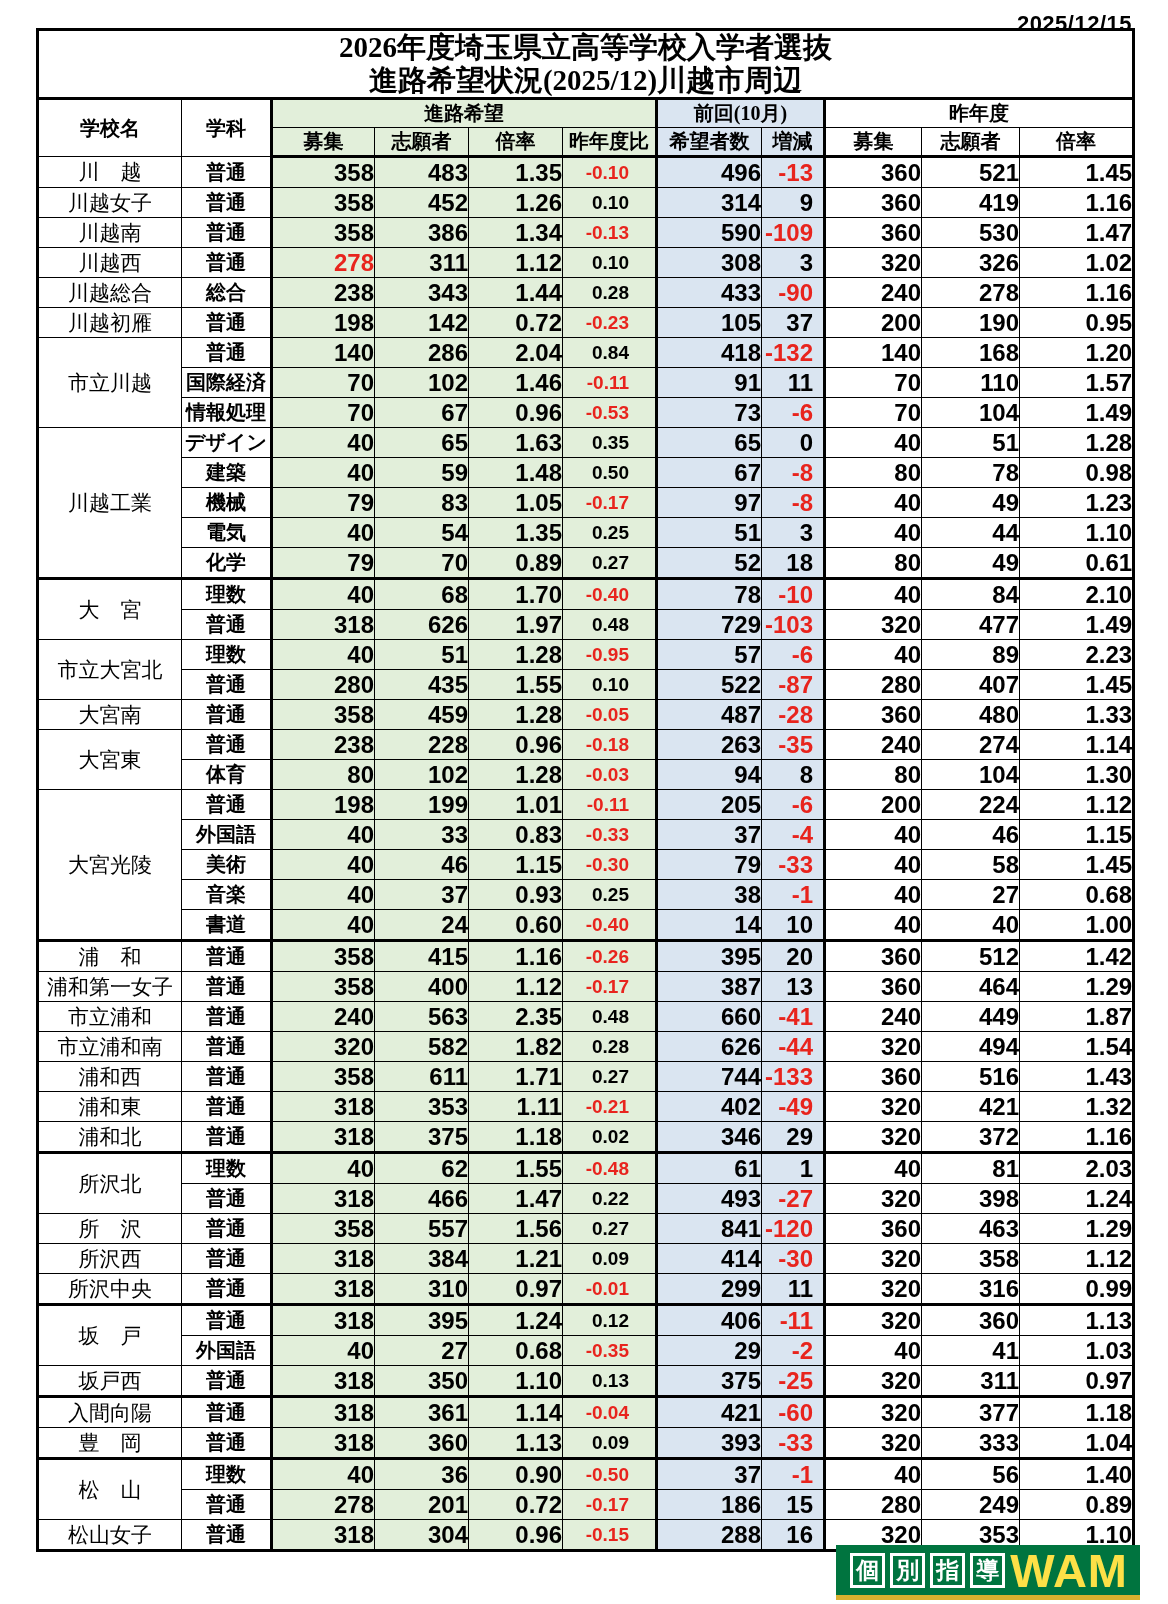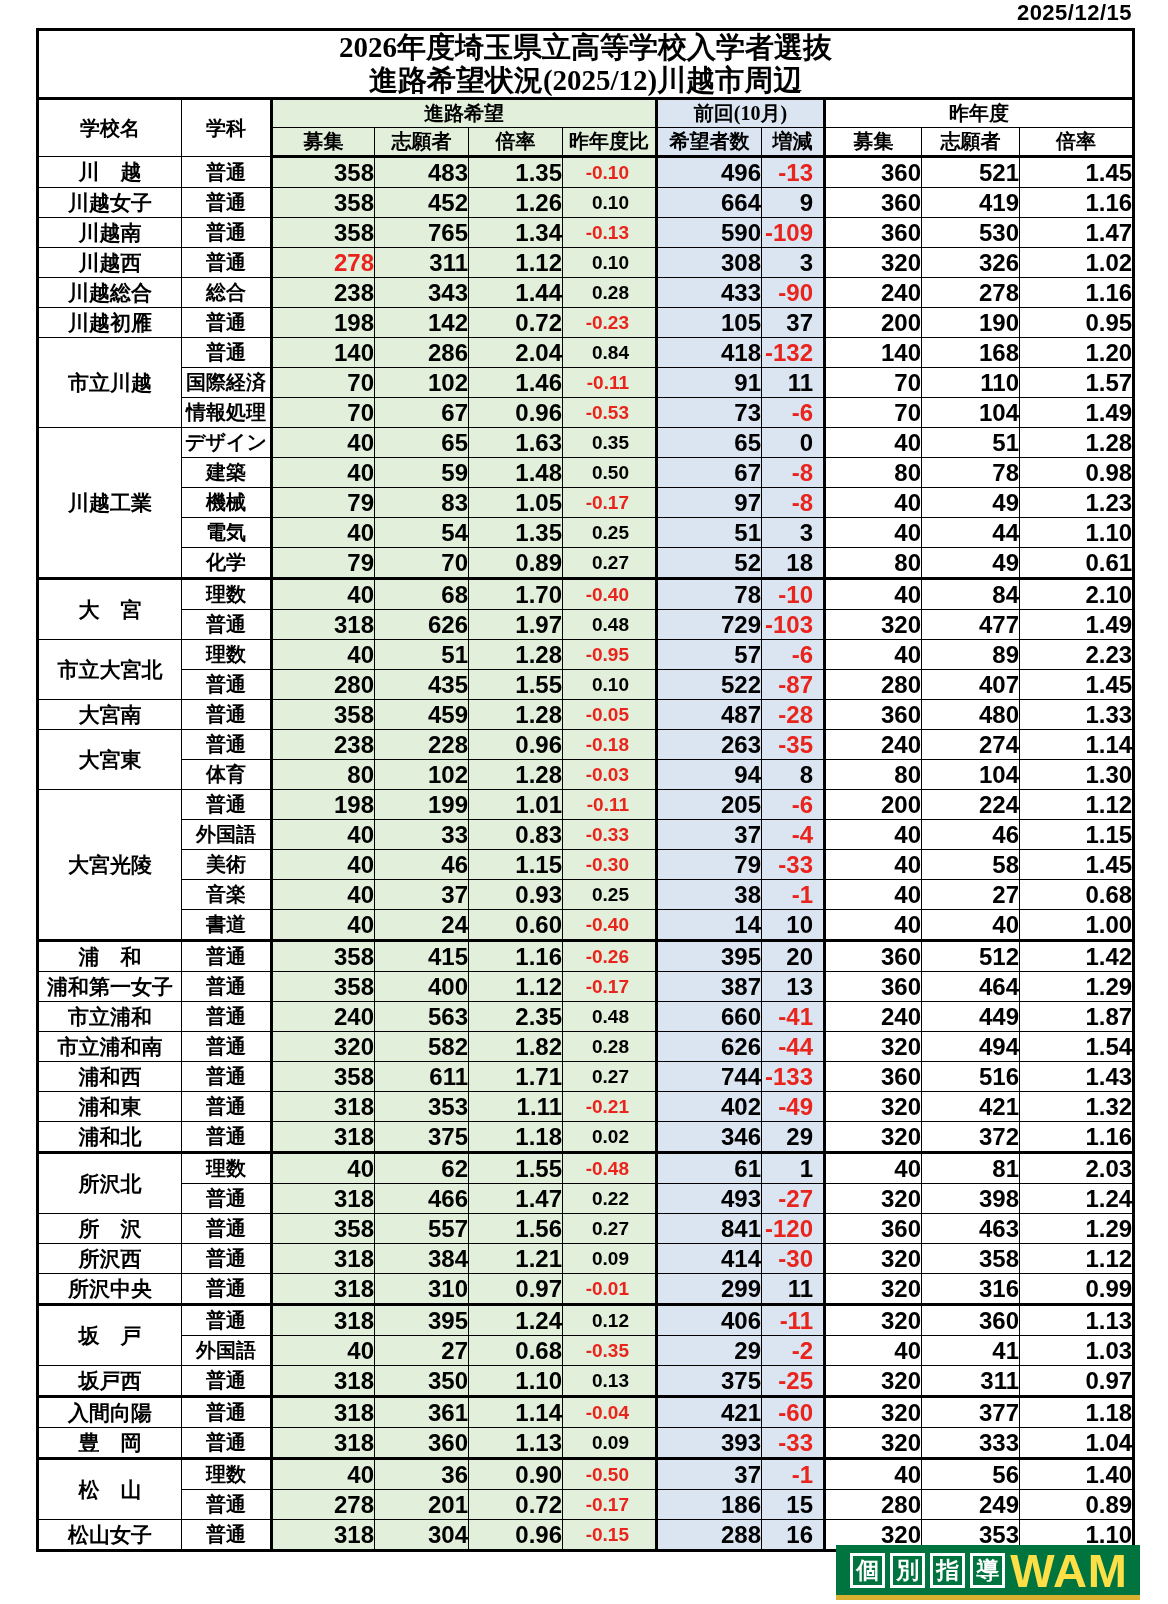--- a/index.html
+++ b/index.html
@@ -1,41 +1,41 @@
 <!DOCTYPE html>
 <html style="--green-bg: #e2efda; --blue-bg: #dae5f1; --negative: #e8241d; --logo-green: #00743f; --logo-gold: #d9b02f;"><head>
 <meta charset="utf-8">
 <style>
   html,body { margin:0; padding:0; background:#fff; }
   .page {
     position:relative; width:1168px; height:1604px; background:#fff;
     font-family:"Liberation Sans","DejaVu Sans",sans-serif; color:#000; overflow:hidden;
   }
   .date {
-    position:absolute; top:0; right:36px; font-size:22px; font-weight:600;
+    position:absolute; top:11px; right:36px; font-size:22px; font-weight:600;
     letter-spacing:0.5px;
   }
   table.main {
     position:absolute; left:36px; top:28px; width:1096px;
     border-collapse:collapse; table-layout:fixed;
     border:3px solid #000;
   }
   table.main th, table.main td {
     border:1px solid #000; overflow:hidden; white-space:nowrap; padding:0;
   }
   .title-cell { border-bottom:3px solid #000 !important; padding:2px 0 3px 0; background:#fff; }
   .title-line { font-size:29px; font-weight:700; text-align:center; line-height:33px; }
   thead th { font-weight:700; font-size:20px; background:#fff;font-family:Liberation Serif, serif; }
   tr.grp th { height:27px; }
   tr.sub th { height:27px; border-bottom:3px solid #000 !important;margin-top:46px; }
   .g { background:var(--green-bg); }
   .b { background:var(--blue-bg); }
   .gl { border-left:3px solid #000 !important; }
   tbody td { height:29px; }
-  td.school { font-size:21px; font-weight:700; text-align:center; background:#fff; }
+  td.school { font-size:21px; font-weight:400; text-align:center; background:#fff; }
   td.dept { font-size:20px; font-weight:700; text-align:center; }
   td.num { font-size:24px; font-weight:600; text-align:right; padding-right:22px; }
   td.num.narrow { padding-right:10px; }
   td.num.yoy { font-size:19px; padding-right:26px; font-weight:600; }
   td.red { color:var(--negative); }
   tr.group-end td { border-bottom:3px solid #000; }
   td.ge { border-bottom:3px solid #000 !important; }
   .logo {
     position:absolute; right:28px; bottom:4px; height:50px;
     background:var(--logo-green); border-bottom:5px solid var(--logo-gold);
@@ -112,31 +112,31 @@
           <td class="num">521</td>
           <td class="num">1.45</td>
         </tr>
         <tr>
           <td class="school" rowspan="1">川越女子</td>
           <td class="dept">普通</td>
           <td class="num g gl">358</td>
           <td class="num g">452</td>
           <td class="num g">1.26</td>
           <td class="num g yoy">0.10</td>
-          <td class="num b gl">664</td>
+          <td class="num b gl">314</td>
           <td class="num b narrow">9</td>
           <td class="num gl">360</td>
           <td class="num">419</td>
           <td class="num">1.16</td>
         </tr>
         <tr>
           <td class="school" rowspan="1">川越南</td>
           <td class="dept">普通</td>
           <td class="num g gl">358</td>
-          <td class="num g">765</td>
+          <td class="num g">386</td>
           <td class="num g">1.34</td>
           <td class="num g yoy red">-0.13</td>
           <td class="num b gl">590</td>
           <td class="num b narrow red">-109</td>
           <td class="num gl">360</td>
           <td class="num">530</td>
           <td class="num">1.47</td>
         </tr>
         <tr>
           <td class="school" rowspan="1">川越西</td>

